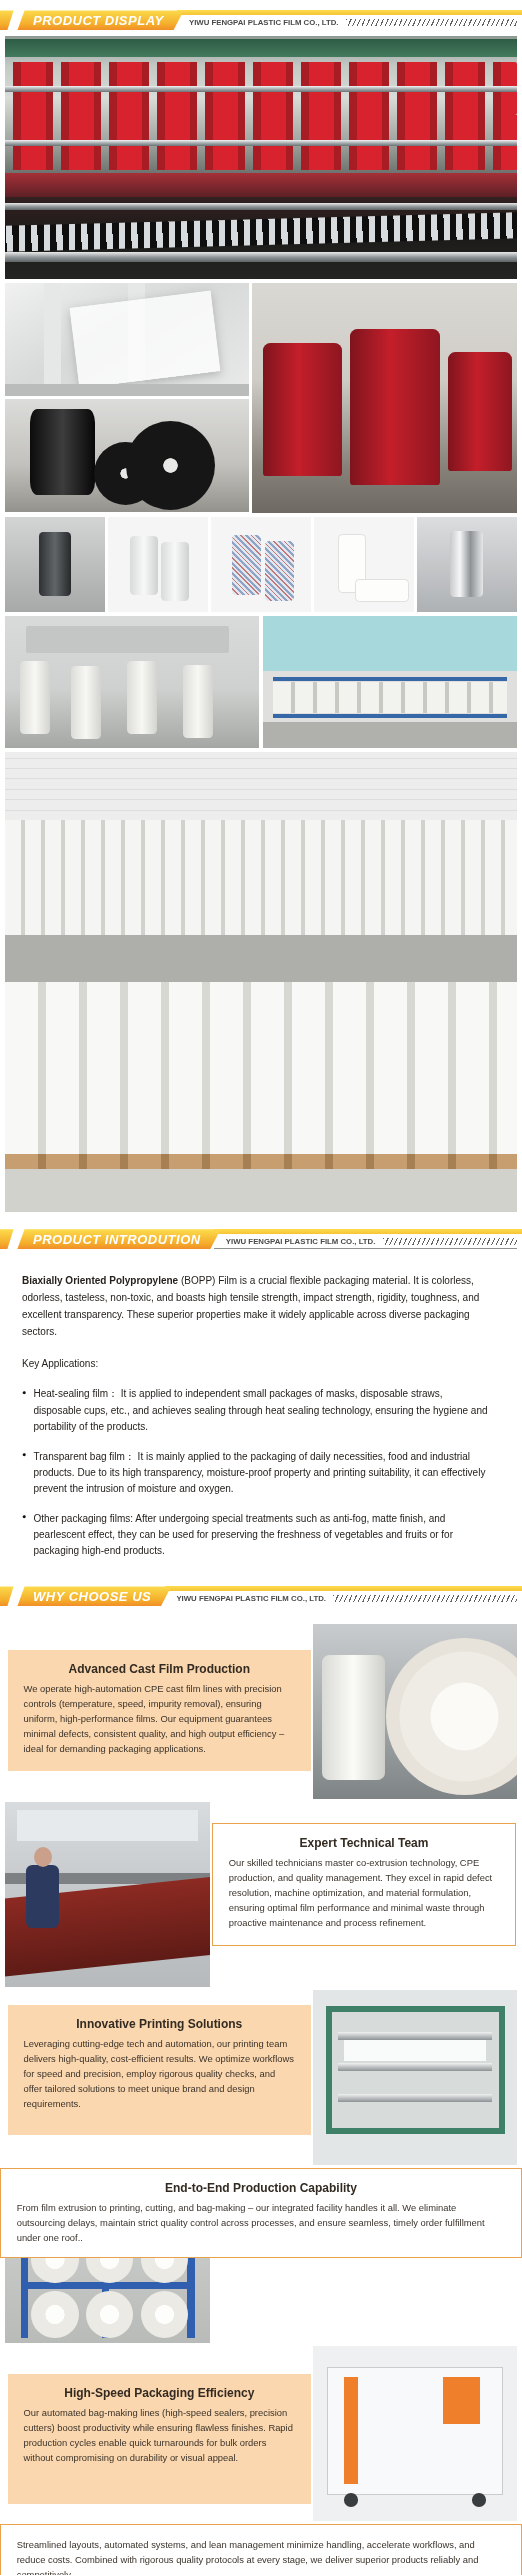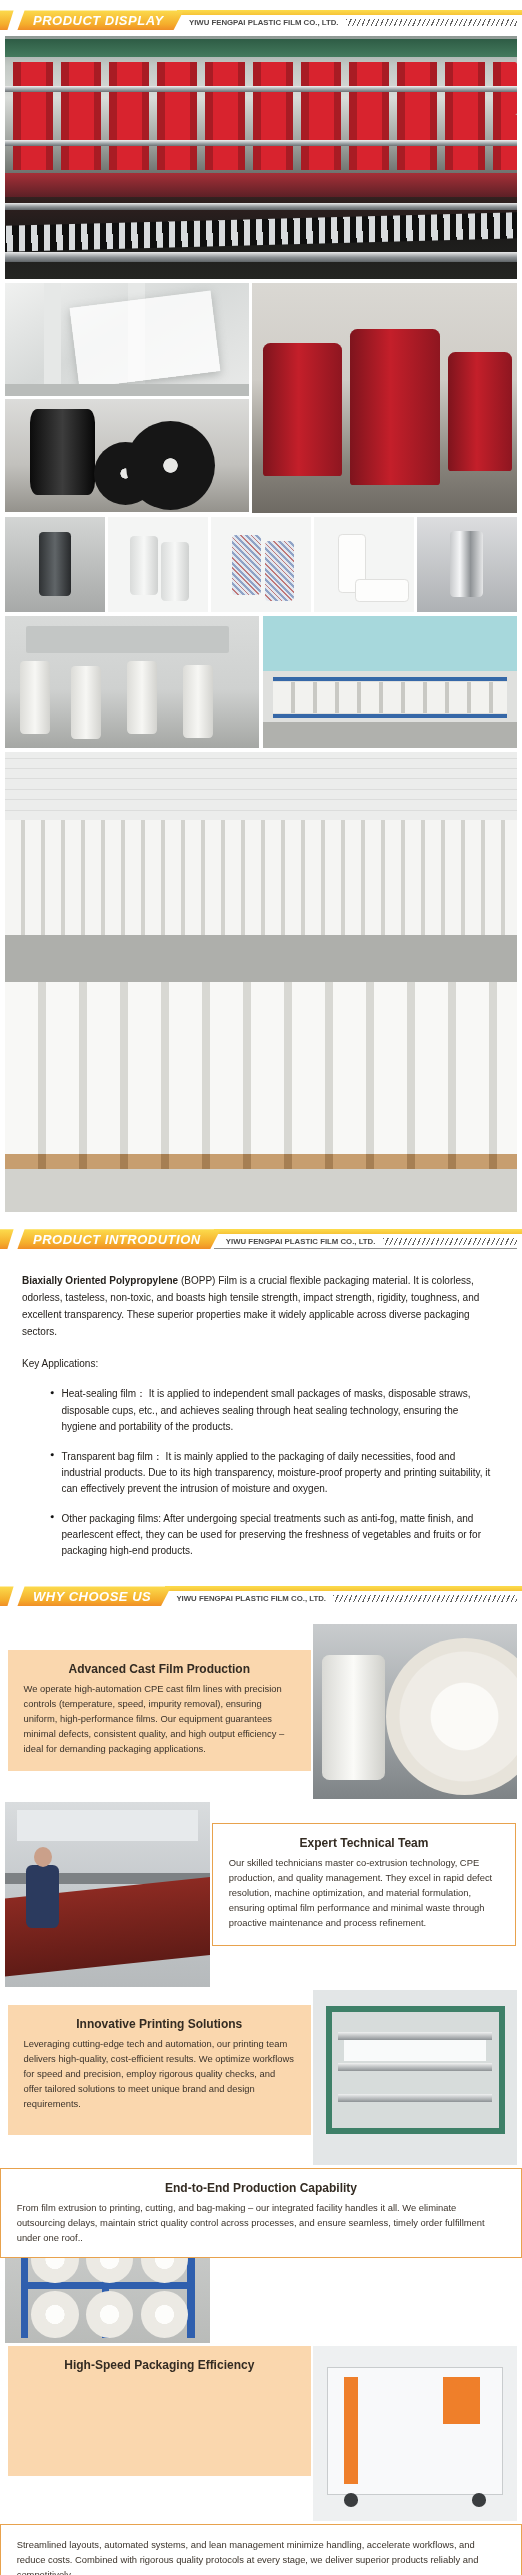--- a/index.html
+++ b/index.html
@@ -100,21 +100,21 @@
   .pE2-rolls{position:absolute;top:0;left:0;right:0;height:172px;
              background:repeating-linear-gradient(90deg,#f8f8f6 0 33px,#d8d8d3 33px 41px);}
   .pE2-base{position:absolute;top:172px;left:0;right:0;height:14.6px;
             background:repeating-linear-gradient(90deg,#c79e6f 0 33px,#a67f53 33px 41px);}
   .pE2-floor{position:absolute;bottom:0;left:0;right:0;height:43px;background:#d2d2cd;}
 
   
   .intro{padding:12.5px 31px 5.2px 22px;font-size:10px;line-height:1.7;color:#25211d;}
   .intro b{font-weight:bold;}
   .keyapps{padding:3.1px 31px 0 22px;font-size:10px;color:#25211d;}
-  .bullets{padding:7.3px 31px 13.6px 22px;margin-left:28px;}
+  .bullets{padding:7.3px 31px 13.6px 22px;}
   .bullet{position:relative;padding-left:11.5px;margin:0 0 13.6px 0;font-size:10px;line-height:1.62;color:#25211d;}
   .bullet::before{content:"\25CF";position:absolute;left:0;top:0.5px;font-size:7.3px;color:#111;}
 
   
   .feature{position:relative;width:522px;}
   .f-box{position:absolute;padding:11.5px 15.7px;}
   .f-box h3{margin:0 0 5.2px 0;text-align:center;font-size:12px;color:#332b22;font-weight:bold;}
   .f-box p{margin:0;font-size:9.4px;line-height:1.6;color:#3b332b;}
   .peach{background:#FAD7AE;}
   .bordered{background:#fff;border:1.6px solid #E8A24D;}
@@ -154,21 +154,21 @@
   .p4-bar.v1{left:15.7px;top:5.2px;width:7.3px;bottom:5.2px}
   .p4-bar.v2{left:97px;top:5.2px;width:7.3px;bottom:5.2px}
   .p4-bar.v3{right:15.7px;top:5.2px;width:7.3px;bottom:5.2px}
   .p4-bar.h1{left:15.7px;right:15.7px;top:56px;height:6.3px}
   .p4-bar.h2{left:15.7px;right:15.7px;top:114px;height:6.3px}
   .p4-rolls{position:absolute;left:26px;top:12.5px;width:157px;height:157px;display:grid;
             grid-template-columns:repeat(3,1fr);grid-template-rows:repeat(3,1fr);gap:7.3px;}
   .p4-roll{border-radius:50%;background:radial-gradient(circle,#fdfdfb 0 28%,#eceae4 29% 78%,#a9a9a3 79% 100%);}
 
   #f5{height:178px;}
-  #f5 .f-box{left:7.8px;top:0;width:303px;min-height:130px;}
+  #f5 .f-box{left:7.8px;top:28px;width:303px;min-height:130px;}
   #f5 .f-photo{left:313px;top:0;width:204px;height:175px;background:#eef0f1;}
   .p5-body{position:absolute;left:13.6px;top:21px;right:13.6px;bottom:26px;background:#f8f9fa;border:1px solid #c9ccce;}
   .p5-orange{position:absolute;background:#ef7f2a;}
   .p5-orange.o1{left:31px;top:31px;width:13.6px;bottom:37px}
   .p5-orange.o2{right:37px;top:31px;width:37px;height:47px}
   .p5-wheel{position:absolute;bottom:14.6px;width:13.6px;height:13.6px;border-radius:50%;background:#3a3d3f;}
   .p5-wheel.w1{left:31px}.p5-wheel.w2{right:31px}
 
   #f6{height:136px;}
   #f6 .f-photo{left:5.2px;top:0;width:205px;height:133px;
@@ -382,20 +382,21 @@
   </div>
   <div class="f-box bordered">
     <h3>End-to-End Production Capability</h3>
     <p>From film extrusion to printing, cutting, and bag-making – our integrated facility handles it all.  We eliminate outsourcing delays, maintain strict quality control across processes, and ensure seamless, timely order fulfillment under one roof..</p>
   </div>
 </section>
 
 <section class="feature" id="f5">
   <div class="f-box peach">
     <h3>High-Speed Packaging Efficiency</h3>
+    <p>Our automated bag-making lines (high-speed sealers, precision cutters) boost productivity while ensuring flawless finishes.  Rapid production cycles enable quick turnarounds for bulk orders without compromising on durability or visual appeal.</p>
   </div>
   <div class="f-photo">
     <div class="p5-body"></div>
     <div class="p5-orange o1"></div>
     <div class="p5-orange o2"></div>
     <div class="p5-wheel w1"></div>
     <div class="p5-wheel w2"></div>
   </div>
 </section>
 

